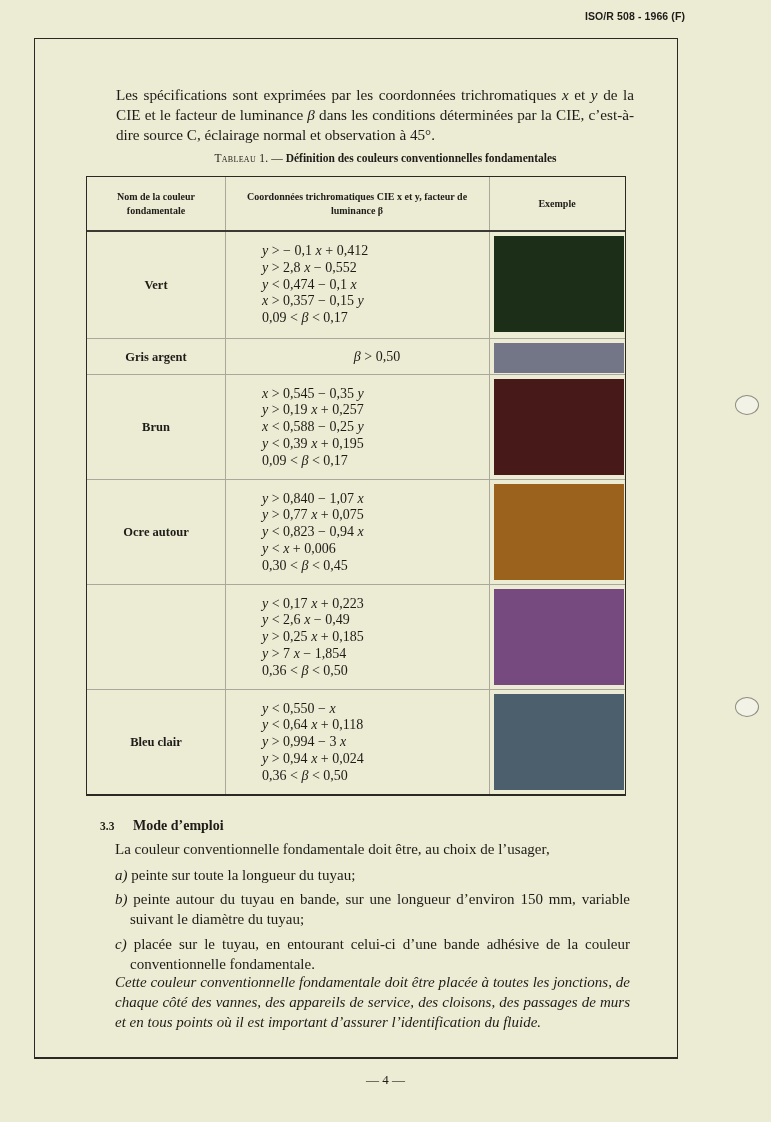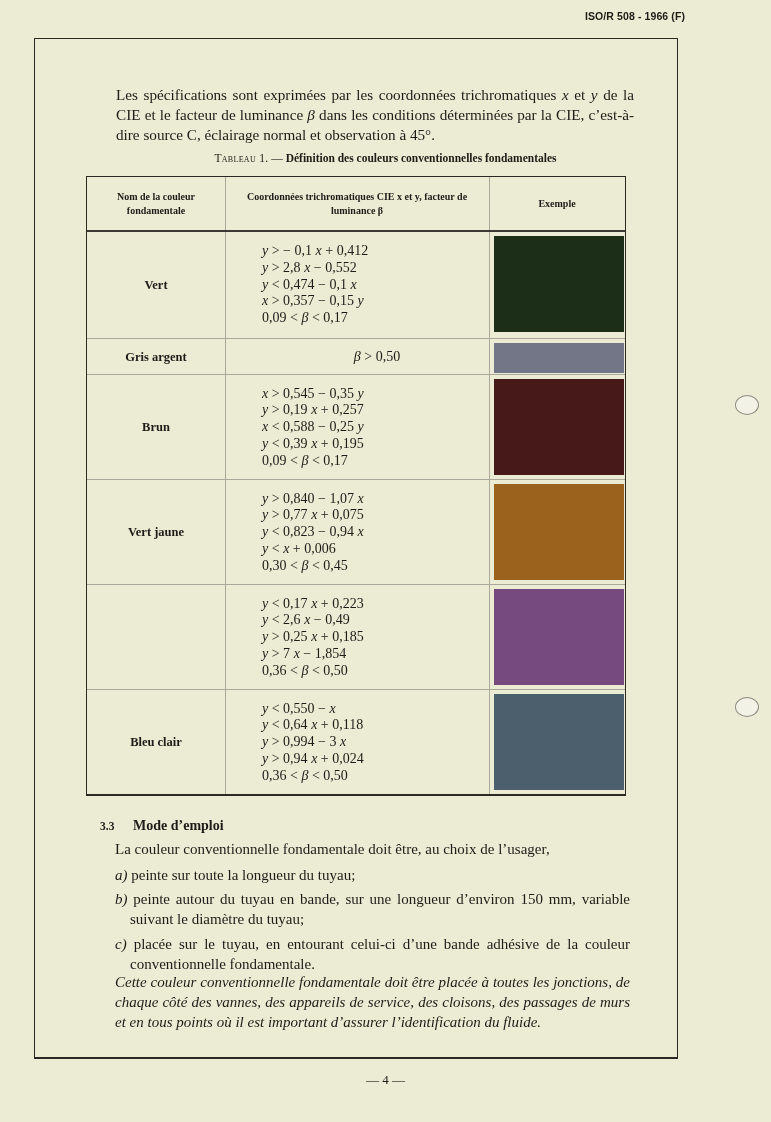--- a/index.html
+++ b/index.html
@@ -125,21 +125,21 @@
         <div class="specs">
           <div><i>x</i> &gt; 0,545 − 0,35 <i>y</i></div>
           <div><i>y</i> &gt; 0,19 <i>x</i> + 0,257</div>
           <div><i>x</i> &lt; 0,588 − 0,25 <i>y</i></div>
           <div><i>y</i> &lt; 0,39 <i>x</i> + 0,195</div>
           <div>0,09 &lt; <i>β</i> &lt; 0,17</div>
         </div>
         <div class="swatch" style="top: 4px; height: 96px; background: rgb(71, 26, 25);"></div>
       </div>
       <div class="row" style="top: 302px; height: 105px;">
-        <div class="name">Vert jaune</div>
+        <div class="name">Ocre autour</div>
         <div class="specs">
           <div><i>y</i> &gt; 0,840 − 1,07 <i>x</i></div>
           <div><i>y</i> &gt; 0,77 <i>x</i> + 0,075</div>
           <div><i>y</i> &lt; 0,823 − 0,94 <i>x</i></div>
           <div><i>y</i> &lt; <i>x</i> + 0,006</div>
           <div>0,30 &lt; <i>β</i> &lt; 0,45</div>
         </div>
         <div class="swatch" style="top: 4px; height: 96px; background: rgb(154, 98, 29);"></div>
       </div>
       <div class="row" style="top: 407px; height: 105px;">

